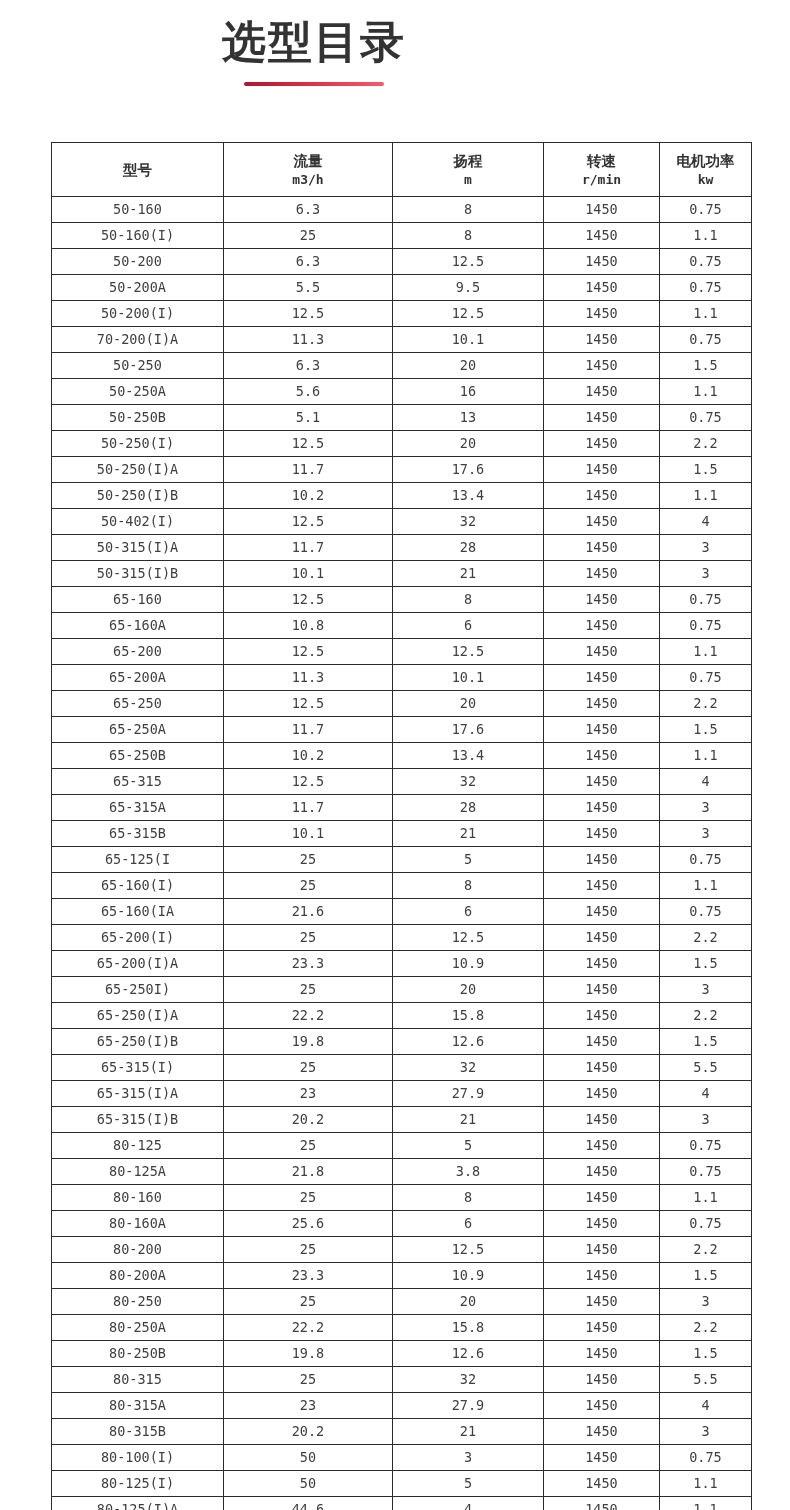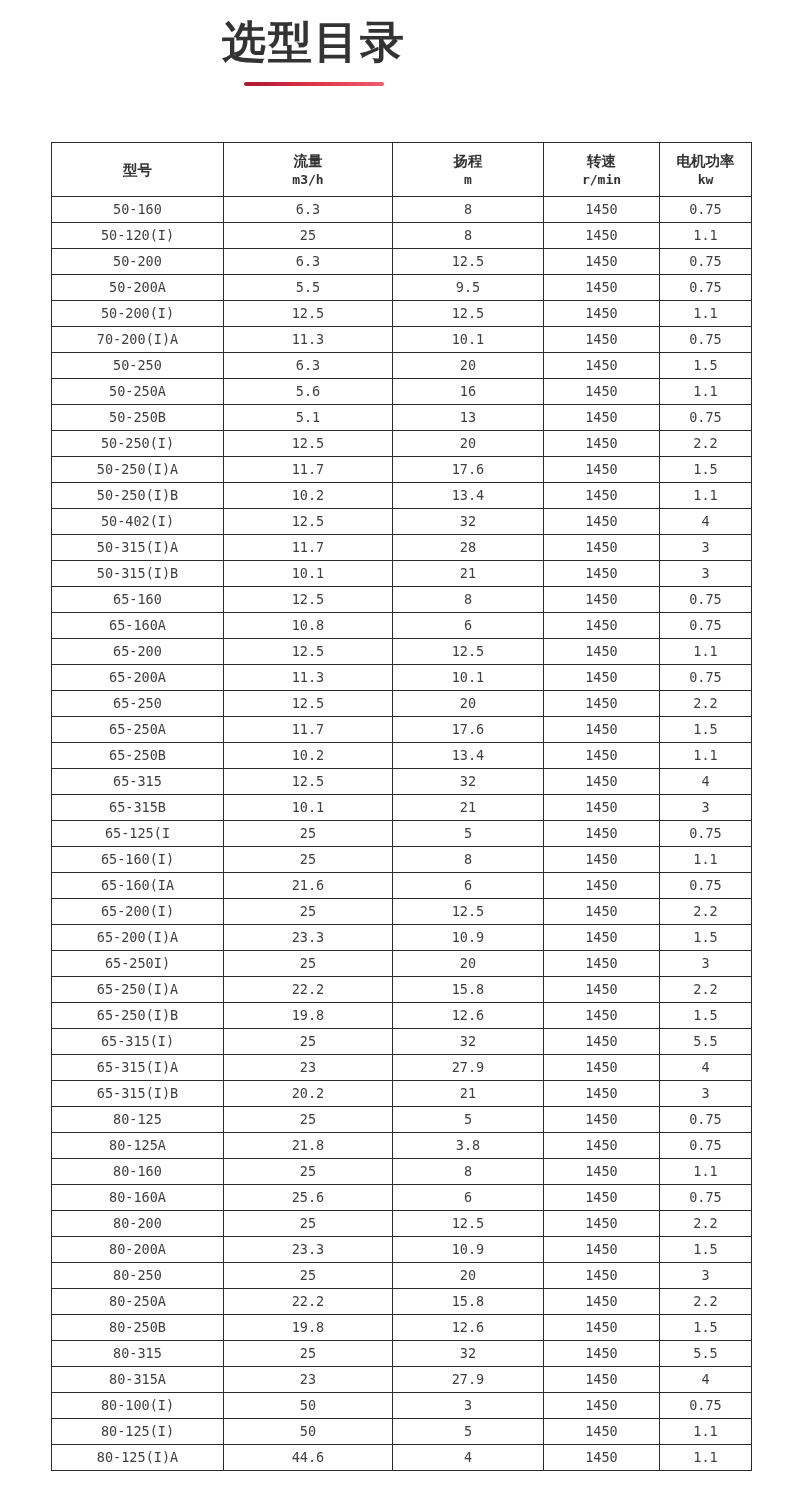--- a/index.html
+++ b/index.html
@@ -128,21 +128,21 @@
     </thead>
     <tbody>
         <tr>
           <td>50-160</td>
           <td>6.3</td>
           <td>8</td>
           <td>1450</td>
           <td>0.75</td>
         </tr>
         <tr>
-          <td>50-120(I)</td>
+          <td>50-160(I)</td>
           <td>25</td>
           <td>8</td>
           <td>1450</td>
           <td>1.1</td>
         </tr>
         <tr>
           <td>50-200</td>
           <td>6.3</td>
           <td>12.5</td>
           <td>1450</td>
@@ -282,20 +282,27 @@
           <td>1.1</td>
         </tr>
         <tr>
           <td>65-315</td>
           <td>12.5</td>
           <td>32</td>
           <td>1450</td>
           <td>4</td>
         </tr>
         <tr>
+          <td>65-315A</td>
+          <td>11.7</td>
+          <td>28</td>
+          <td>1450</td>
+          <td>3</td>
+        </tr>
+        <tr>
           <td>65-315B</td>
           <td>10.1</td>
           <td>21</td>
           <td>1450</td>
           <td>3</td>
         </tr>
         <tr>
           <td>65-125(I</td>
           <td>25</td>
           <td>5</td>
@@ -443,20 +450,27 @@
           <td>5.5</td>
         </tr>
         <tr>
           <td>80-315A</td>
           <td>23</td>
           <td>27.9</td>
           <td>1450</td>
           <td>4</td>
         </tr>
         <tr>
+          <td>80-315B</td>
+          <td>20.2</td>
+          <td>21</td>
+          <td>1450</td>
+          <td>3</td>
+        </tr>
+        <tr>
           <td>80-100(I)</td>
           <td>50</td>
           <td>3</td>
           <td>1450</td>
           <td>0.75</td>
         </tr>
         <tr>
           <td>80-125(I)</td>
           <td>50</td>
           <td>5</td>

